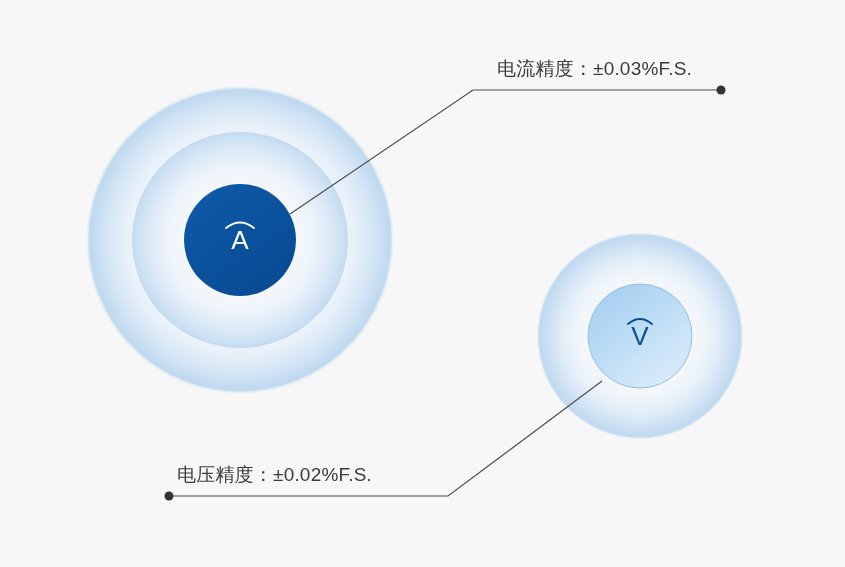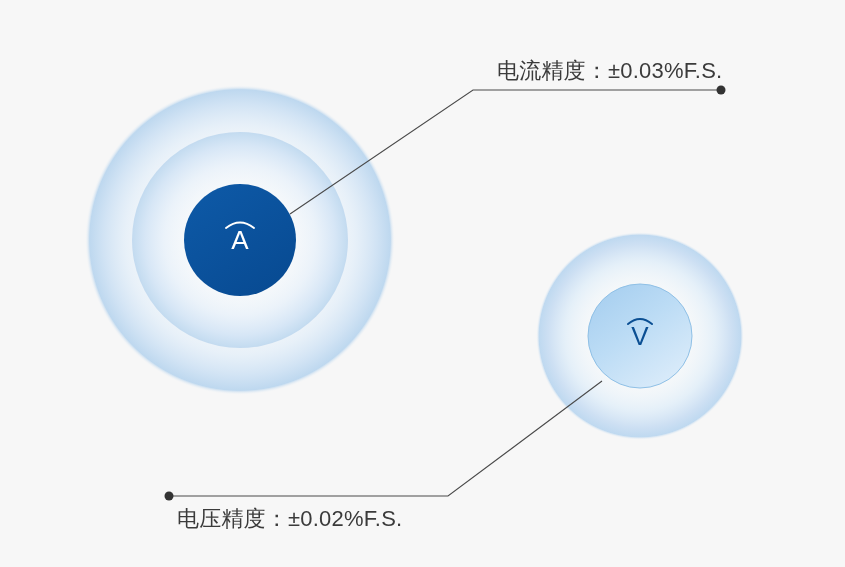--- a/index.html
+++ b/index.html
@@ -23,34 +23,33 @@
   }
   .svg-layer {
     position: absolute;
     left: 0;
     top: 0;
     width: 845px;
     height: 567px;
   }
   .callout-text {
     position: absolute;
-    font-size: 22px;
+    font-size: 19px;
     letter-spacing: 0.2px;
     color: #3b3b3b;
     white-space: nowrap;
     font-family: "Liberation Sans", "DejaVu Sans", sans-serif;
   }
   #label-current {
     left: 497px;
     top: 56px;
   }
   #label-voltage {
     left: 177px;
     top: 462px;
-    margin-top: 42px;
   }
   .meter-glyph {
     position: absolute;
     width: 60px;
     text-align: center;
     font-size: 26px;
     font-family: "Liberation Sans", "DejaVu Sans", sans-serif;
   }
 </style>
 </head>

